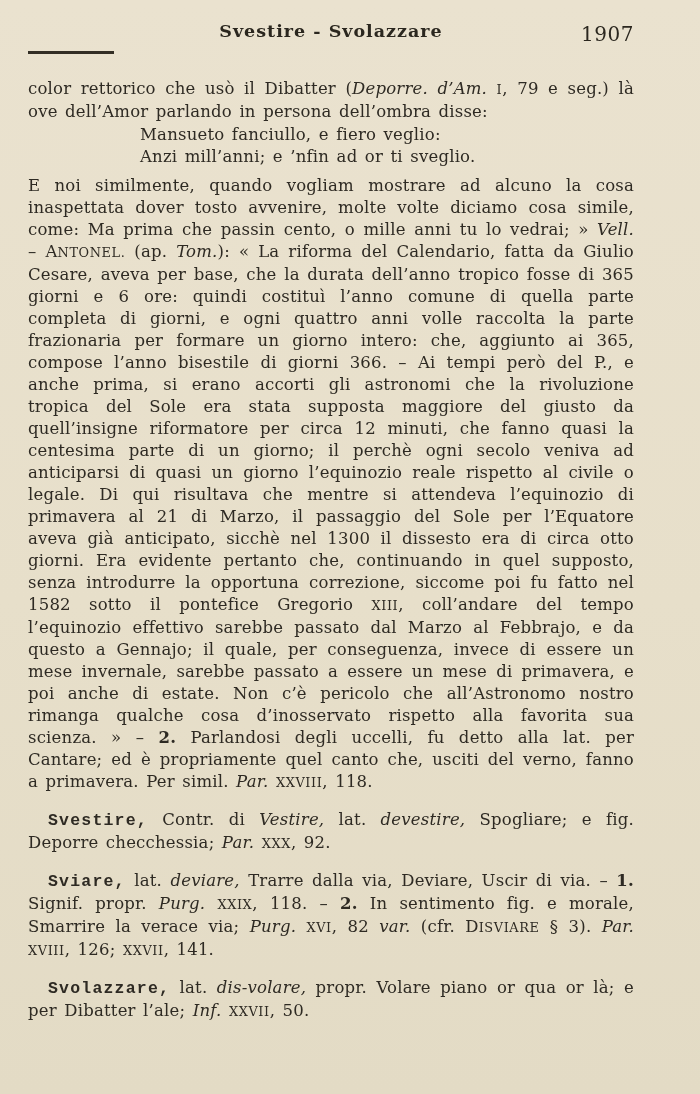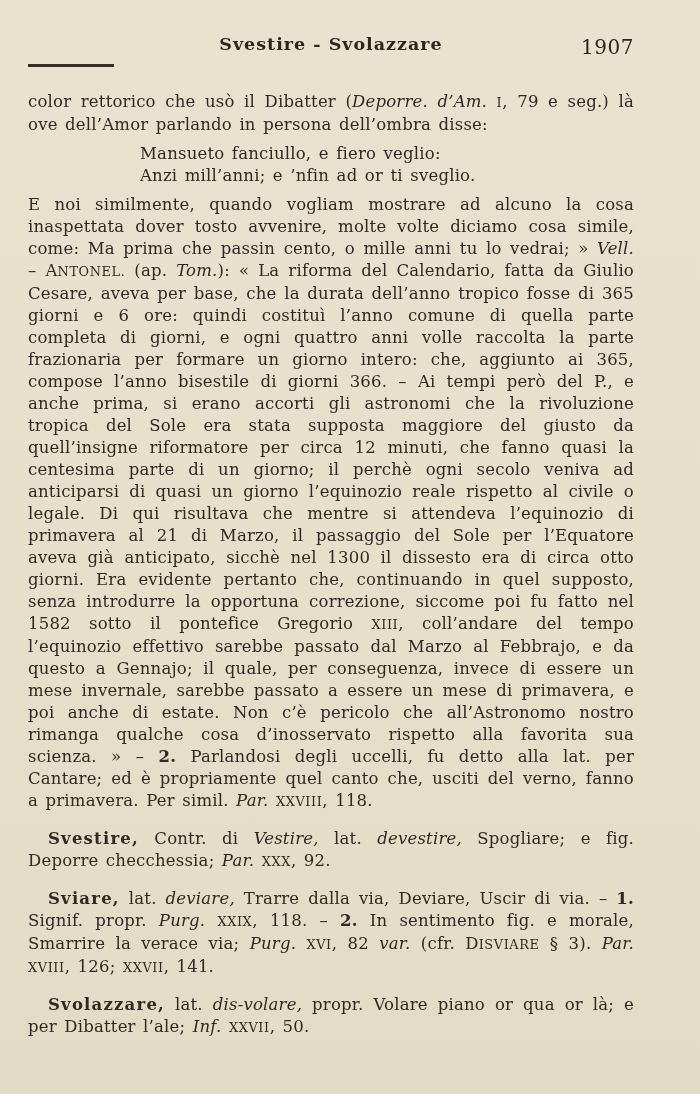--- a/index.html
+++ b/index.html
@@ -5,21 +5,21 @@
   html, body { margin: 0; padding: 0; }
   body {
     width: 700px; height: 1094px;
     background: #e8e0ca;
     font-family: "DejaVu Serif", "Liberation Serif", serif;
   }
   .page {
     position: relative;
     width: 700px; height: 1094px;
     box-sizing: border-box;
-    padding: 34px 66px 0 28px;
+    padding: 21px 66px 0 28px;
     background: linear-gradient(180deg, #eae2cf 0%, #e7dfca 55%, #e3dbc5 100%);
     color: #2e2a23;
     overflow: hidden;
   }
   .running-head {
     position: relative;
     text-align: center;
     height: 24px;
   }
   .head-title {
@@ -44,27 +44,27 @@
     margin-top: 24px;
     font-size: 16.5px;
     line-height: 22px;
     letter-spacing: 0.2px;
     word-spacing: 2px;
     text-align: justify;
   }
   p.para { margin: 0; }
   p.entry { margin-top: 15px; text-indent: 20px; }
   .verse {
-    margin: 7px 0 7px 112px;
+    margin: 1px 0 7px 112px;
     text-align: left;
   }
   .verse-line { line-height: 22px; }
   .seg.i  { font-style: italic; }
   .seg.b  { font-weight: bold; }
-  .seg.hw { font-weight: bold; letter-spacing: 1.2px; }
+  .seg.hw { font-weight: bold; letter-spacing: 1.2px; font-family: Liberation Mono, monospace; }
   .seg.sc { font-size: 0.78em; letter-spacing: 0.6px; }
 </style>
 </head>
 <body>
 
 <div class="page">
   <header class="running-head">
     <span class="head-title">Svestire - Svolazzare</span>
     <span class="page-num">1907</span>
   </header>

